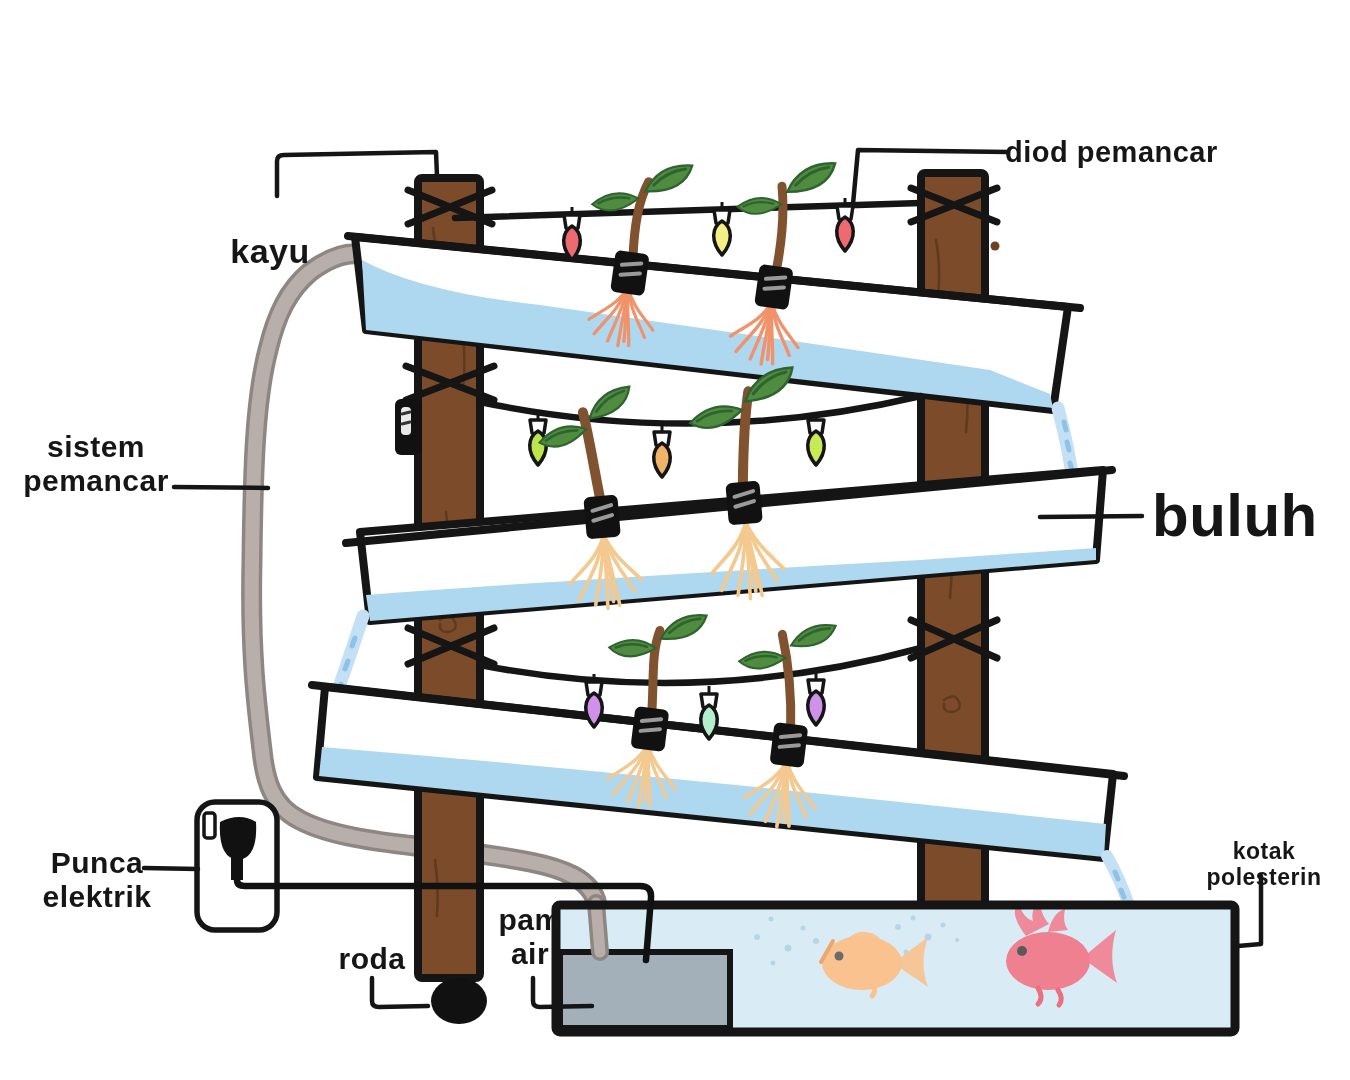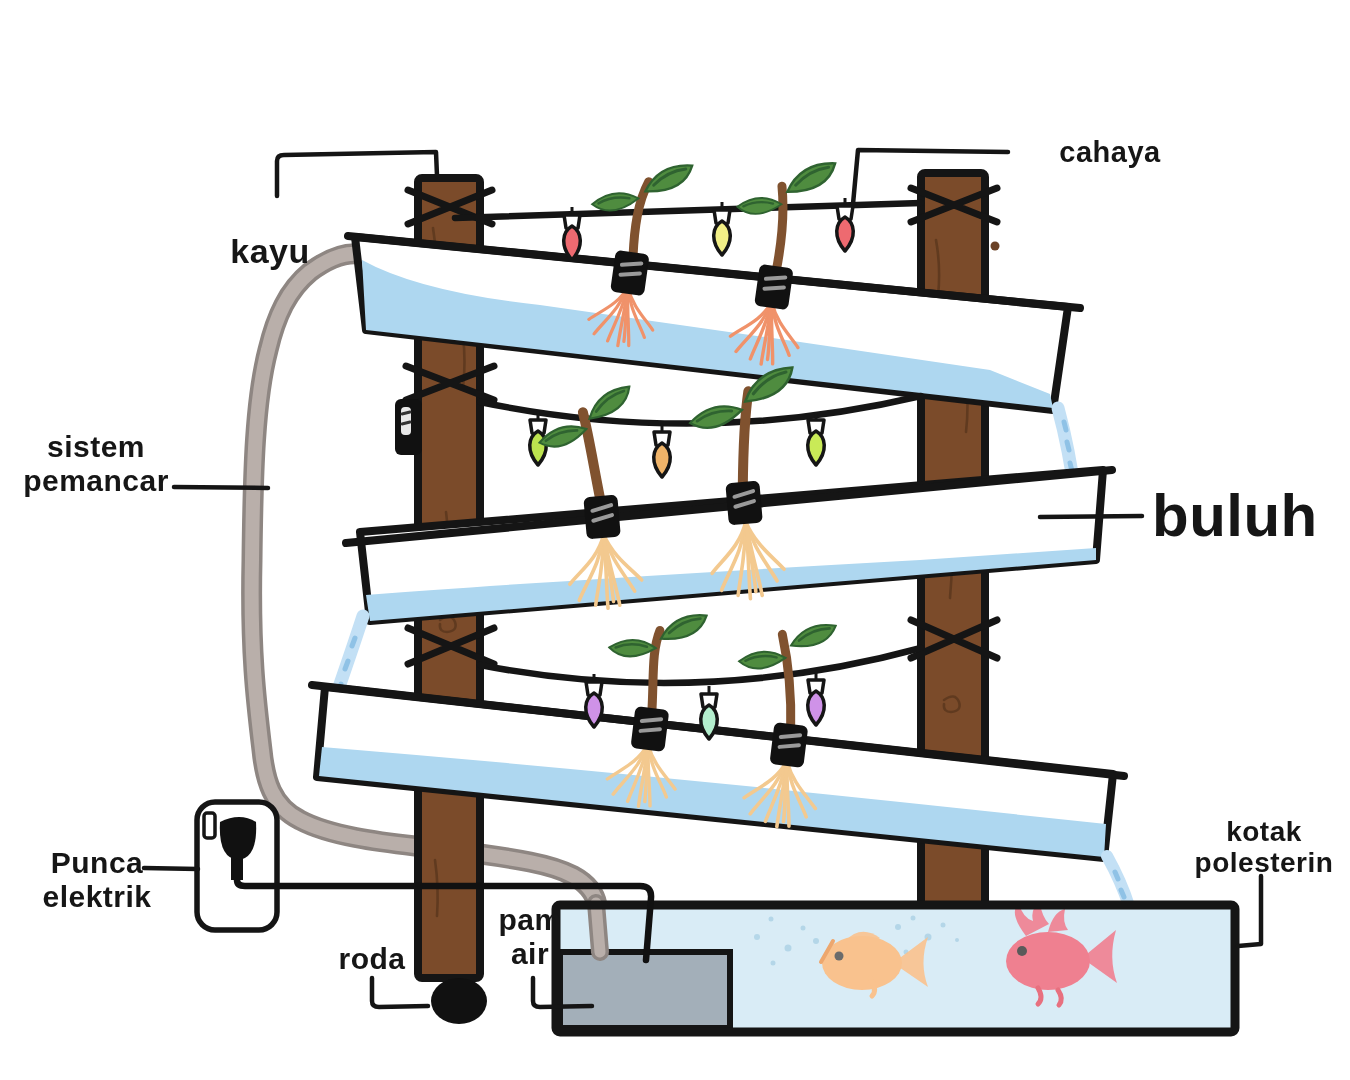--- a/index.html
+++ b/index.html
@@ -3,21 +3,21 @@
 <meta charset="utf-8">
 <style>
   html,body{margin:0;padding:0;background:#ffffff;}
   #canvas{position:relative;width:1350px;height:1080px;background:#ffffff;overflow:hidden;
           font-family:"Liberation Sans",sans-serif;}
   #scene{position:absolute;left:0;top:0;}
   .lbl{position:absolute;font-weight:700;color:#161616;text-align:center;line-height:1.12;
        letter-spacing:.5px;white-space:nowrap;}
   .lbl .ln{display:block;}
   .f34{font-size:34px;margin-top:36px;} .f30{font-size:30px;} .f29{font-size:29px;}
-  .f44{font-size:60px;} .f25{font-size:28px;}
+  .f44{font-size:60px;} .f25{font-size:23px;margin-top:23px;}
 </style>
 </head>
 <body>
 
 <div id="canvas">
 <svg id="scene" width="1350" height="1080" viewBox="0 0 1350 1080">
   <defs>
     <g id="leaf-g">
       <path d="M0,0 Q16,-22 44,-15 Q33,7 0,0 Z" fill="currentColor" stroke="#2f6330" stroke-width="2"></path>
       <path d="M8,-4 Q22,-14 38,-13" fill="none" stroke="#2f6330" stroke-width="2.5" stroke-linecap="round"></path>
@@ -254,21 +254,21 @@
     <path d="M533,978 L533,1001 Q533,1007 540,1007 L592,1006"></path>
     <path d="M1261,876 L1261,944 L1238,946"></path>
   </g>
 </svg>
 
   <div class="lbl f34" style="left:205px;top:196px;width:130px;">
     <span class="ln">kayu</span>
   </div>
 
   <div class="lbl f29" style="left:1005px;top:136px;width:210px;">
-    <span class="ln">cahaya</span>
+    <span class="ln">diod pemancar</span>
   </div>
 
   <div class="lbl f30" style="left:20px;top:430px;width:152px;">
     <span class="ln">sistem</span>
     <span class="ln">pemancar</span>
   </div>
 
   <div class="lbl f44" style="left:1152px;top:482px;width:170px;text-align:left;">
     <span class="ln">buluh</span>
   </div>

